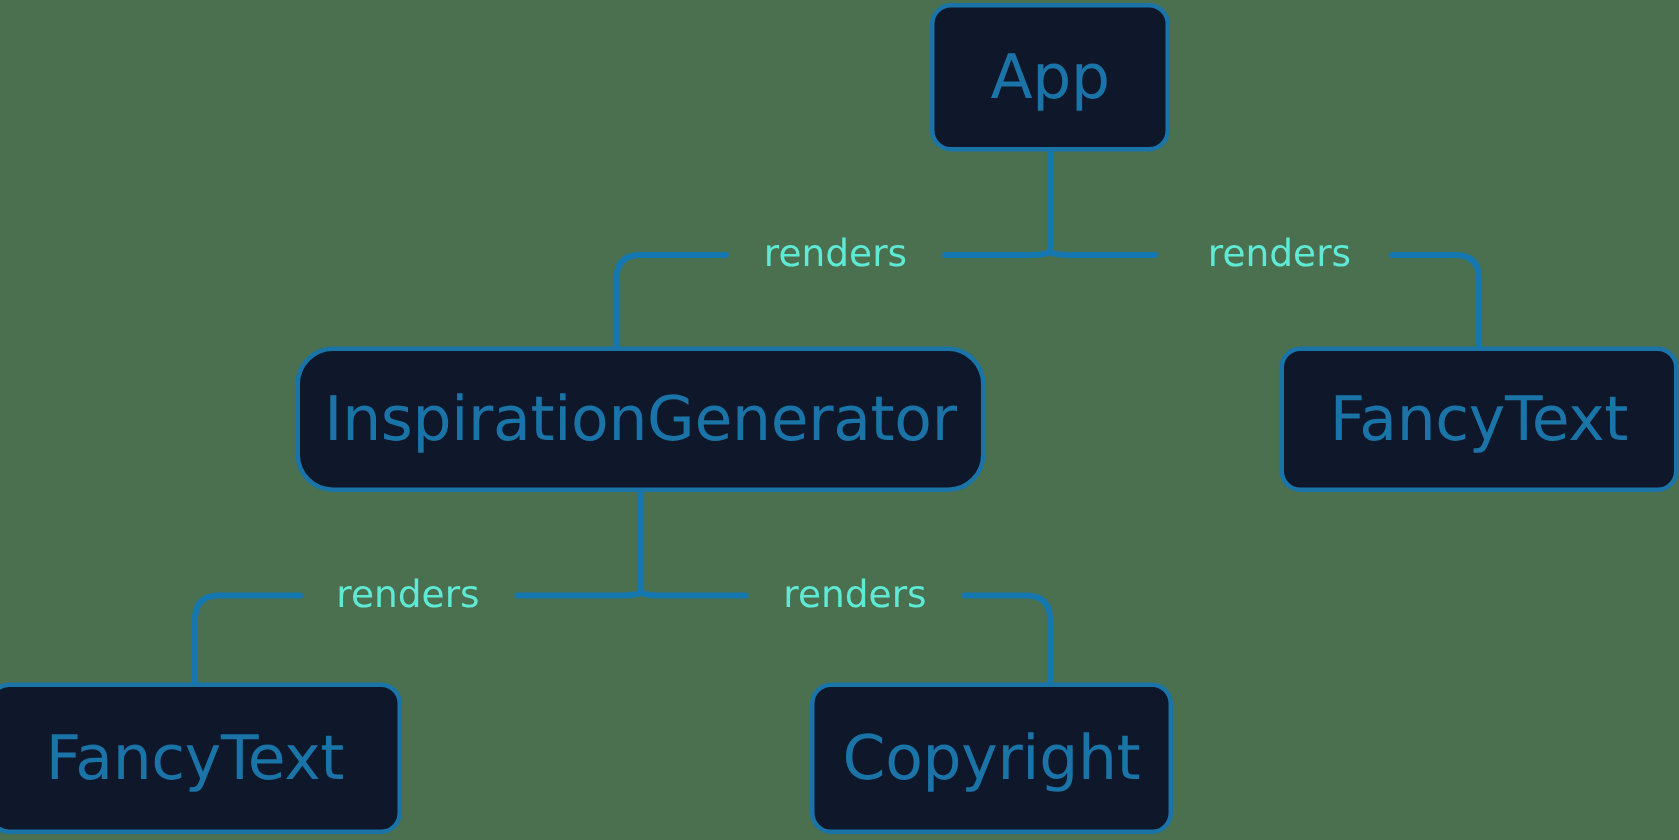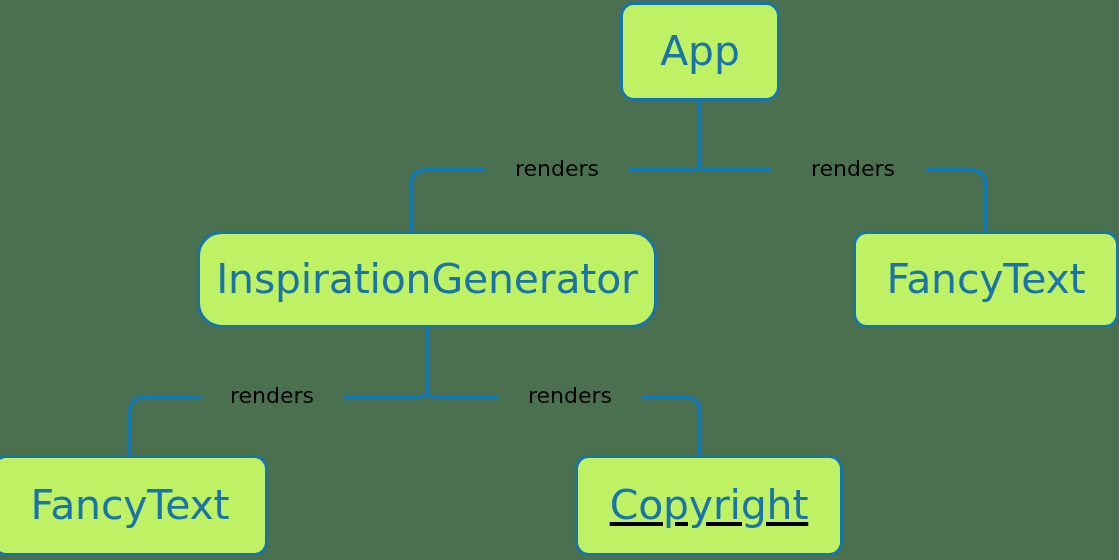--- a/index.html
+++ b/index.html
@@ -25,44 +25,44 @@
     position: absolute;
     left: 0;
     top: 0;
     width: 1119px;
     height: 560px;
     pointer-events: none;
   }
   .node {
     position: absolute;
     box-sizing: border-box;
-    background: #bef264;
+    background: #0f172a;
     border: 3px solid #1a74a8;
     border-radius: 14px;
     display: flex;
     align-items: center;
     justify-content: center;
     z-index: 2;
   }
   .node-label {
     color: #1a74a8;
     font-size: 41px;
     line-height: 1;
     letter-spacing: -0.2px;
     white-space: nowrap;
   }
   .node-app       { left: 620px; top: 2px;   width: 160px; height: 99px; }
   .node-inspgen   { left: 197px; top: 231px; width: 460px; height: 97px; border-radius: 25px; }
   .node-fancy-r   { left: 853px; top: 231px; width: 266px; height: 97px; border-top-right-radius: 14px; border-bottom-right-radius: 14px; }
   .node-fancy-b   { left: -8px;  top: 455px; width: 276px; height: 101px; }
-  .node-copyright { left: 575px; top: 455px; width: 268px; height: 101px; text-decoration: underline; }
+  .node-copyright { left: 540px; top: 455px; width: 242px; height: 101px; }
   .edge-label {
     position: absolute;
-    color: #000000;
-    font-size: 22px;
+    color: #5eead4;
+    font-size: 25px;
     line-height: 1;
     white-space: nowrap;
     z-index: 3;
     transform: translate(-50%, -50%);
   }
   .lbl-r1 { left: 557px; top: 169px; }
   .lbl-r2 { left: 853px; top: 169px; }
   .lbl-r3 { left: 272px; top: 396px; }
   .lbl-r4 { left: 570px; top: 396px; }
 </style>

